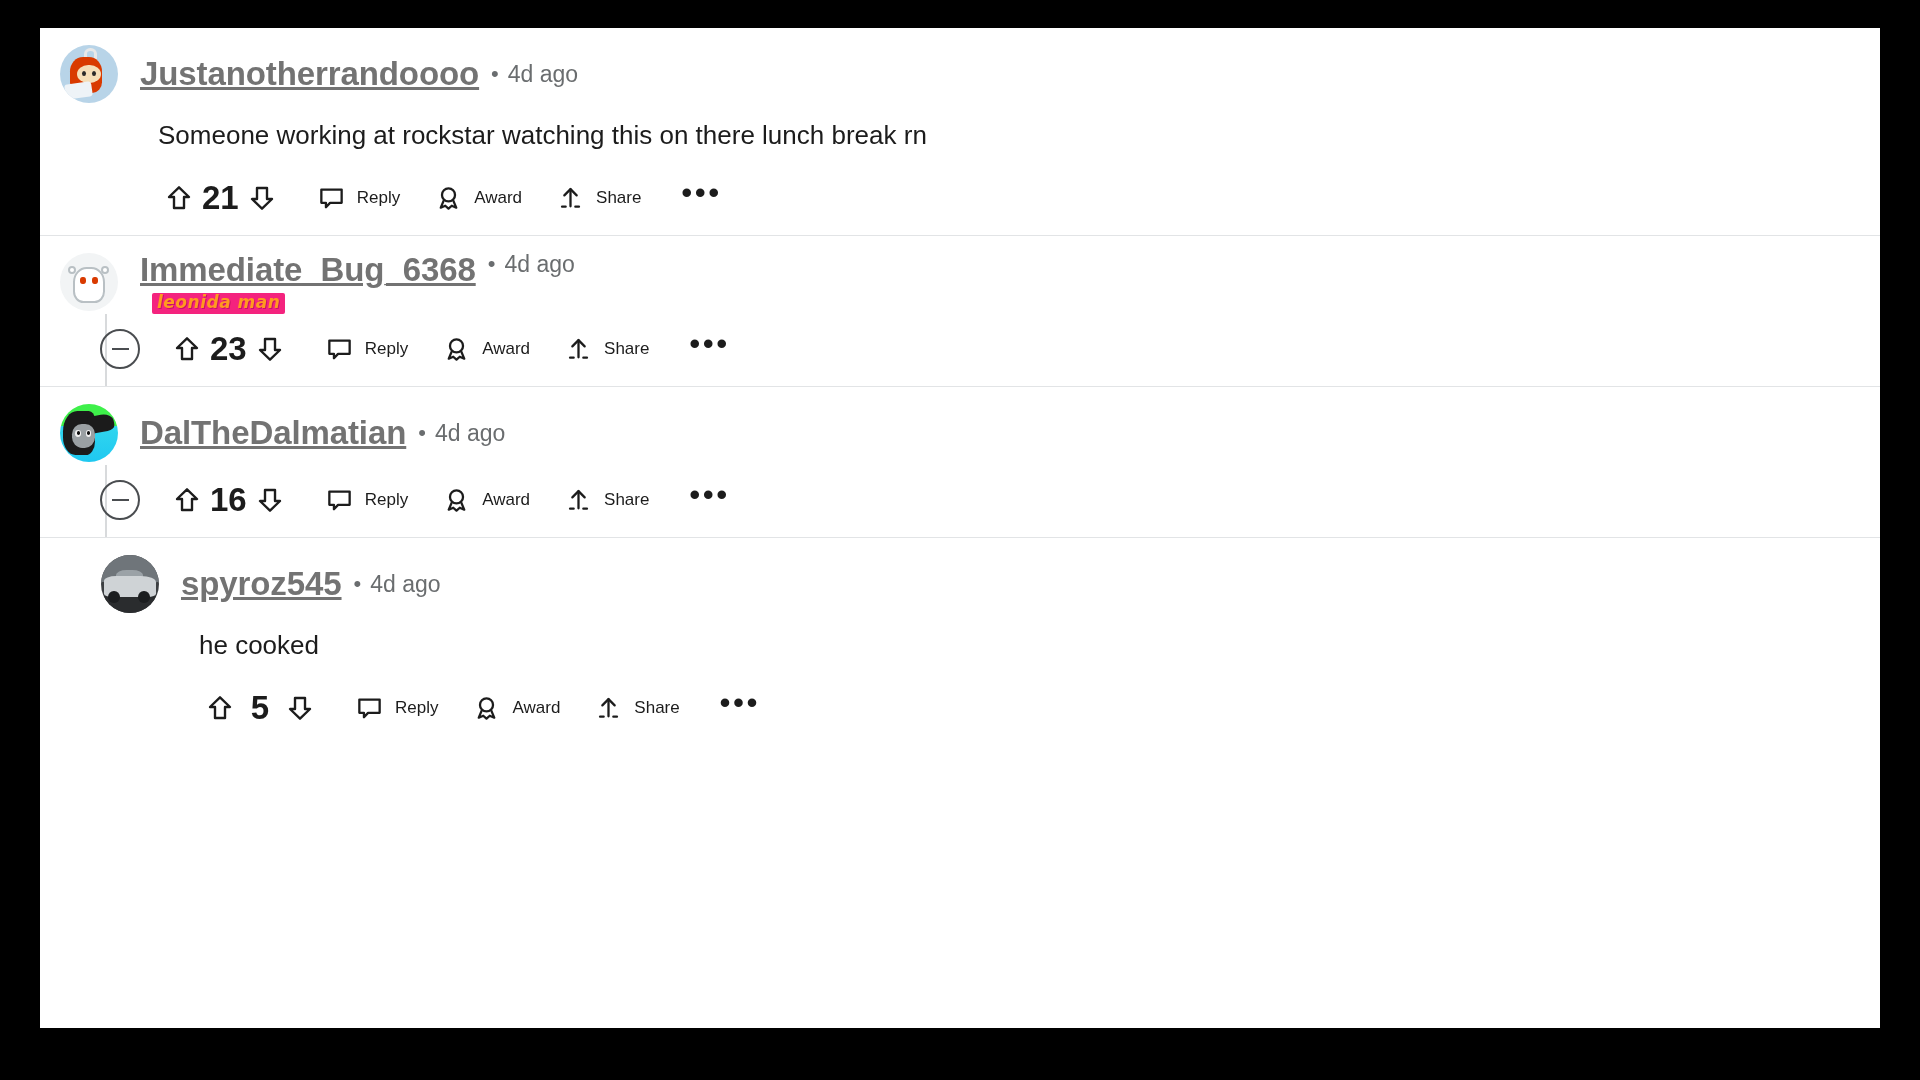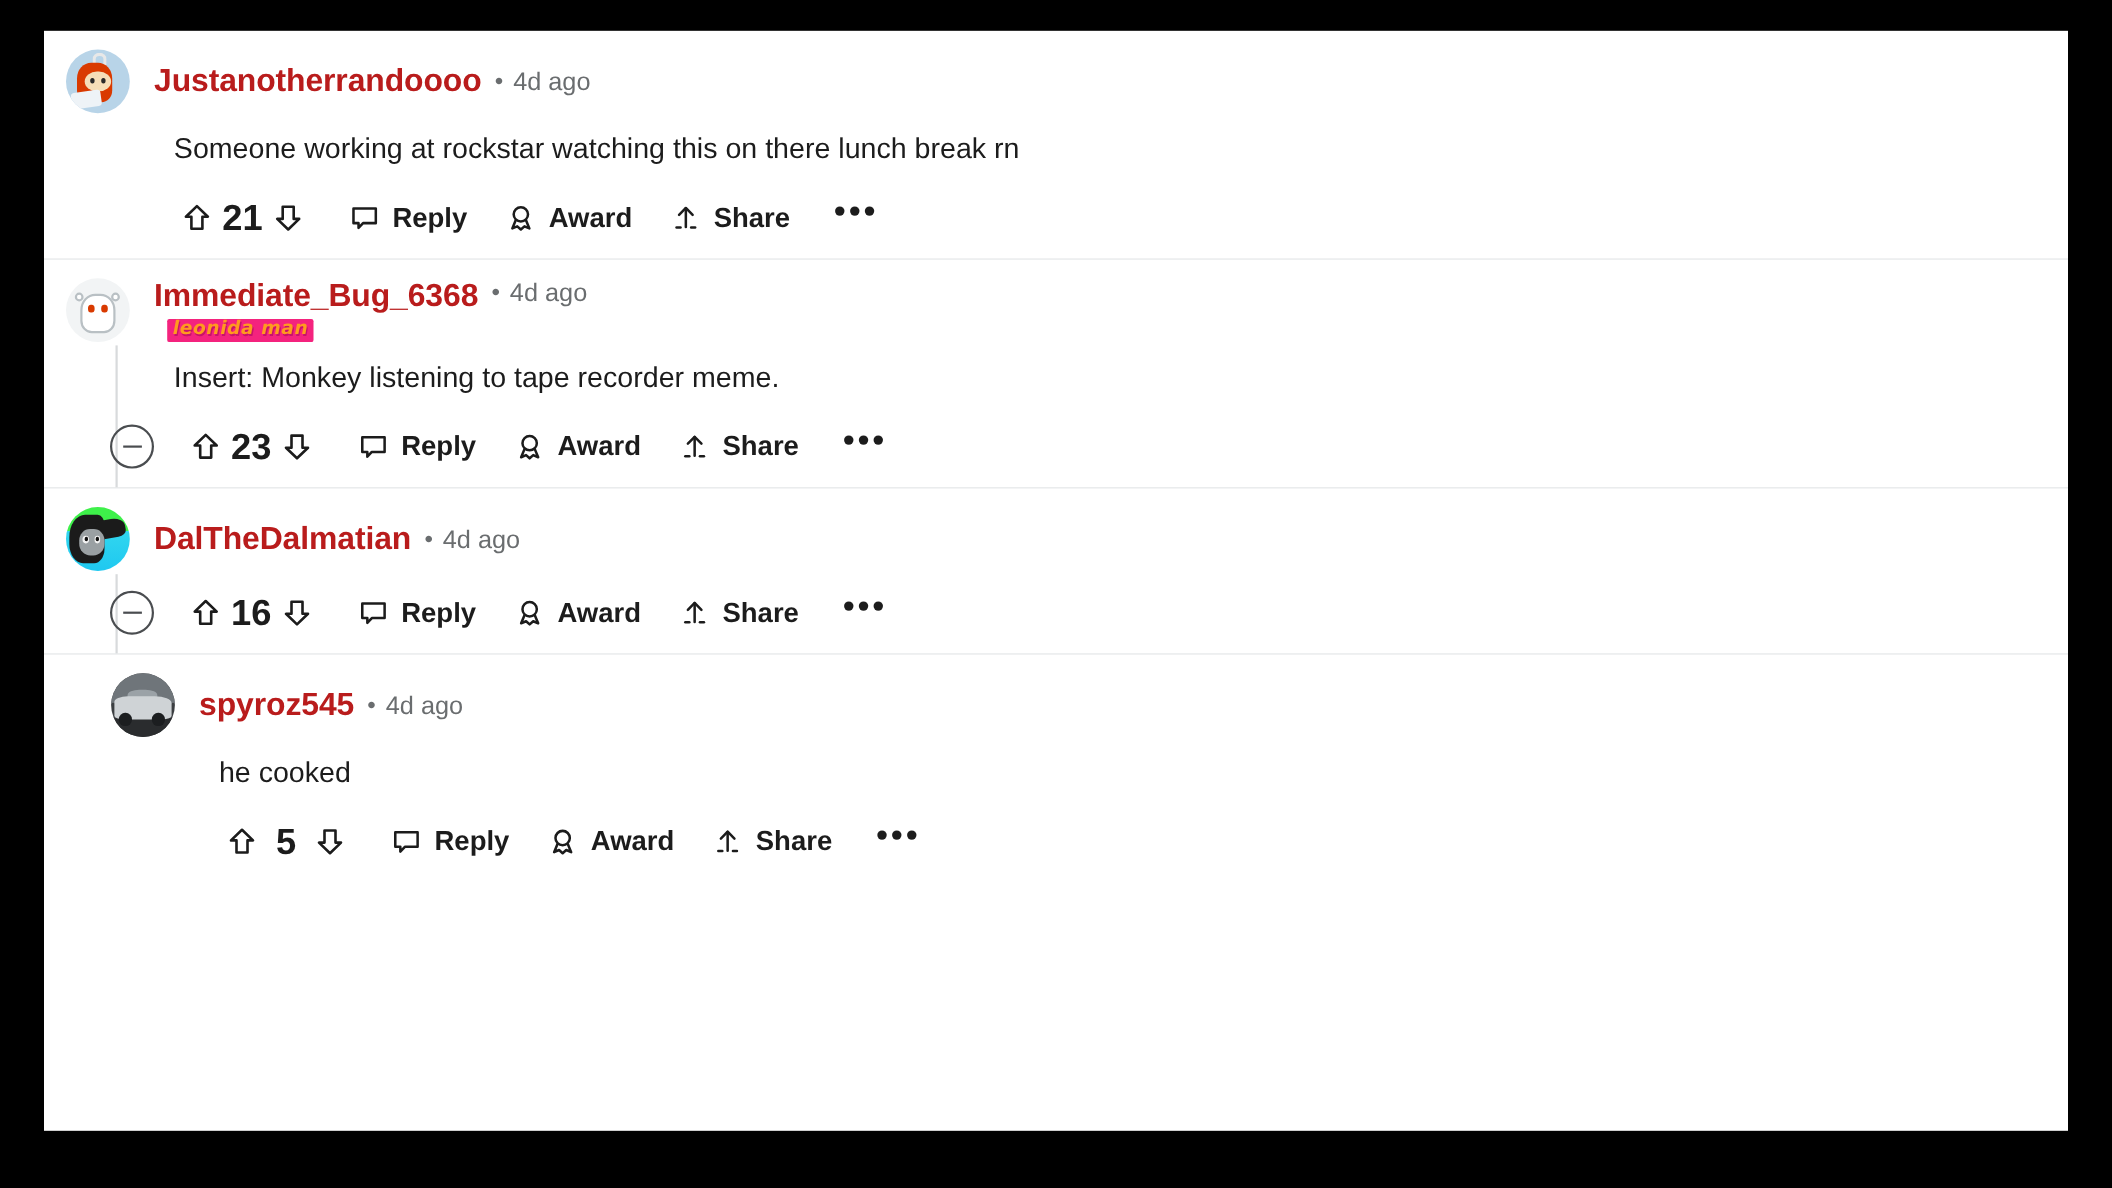--- a/index.html
+++ b/index.html
@@ -173,25 +173,26 @@
     background: #9ba2a7; border-radius: 40% 40% 6% 6%;
   }
   .av-car .wheel-l, .av-car .wheel-r {
     position: absolute; top: 62%; width: 20%; height: 20%;
     background: #1c1e20; border-radius: 50%;
   }
   .av-car .wheel-l { left: 12%; }
   .av-car .wheel-r { left: 64%; }
 
   .username {
-    font-size: 29px;
+    font-size: 33px;
     font-weight: bold;
-    color: #b91c1c;
+    color: #737373;
     margin-left: 22px;
     letter-spacing: -0.1px;
+    text-decoration: underline;
   }
 
   .dot-sep {
     color: #6a6d6f;
     font-size: 22px;
     margin: 0 9px 0 12px;
   }
 
   .timestamp {
     font-size: 23px;
@@ -272,22 +273,22 @@
     text-align: center;
     margin: 0 2px;
   }
 
   .act {
     display: flex; align-items: center;
     margin-left: 34px;
     gap: 11px;
   }
   .act-label {
-    font-size: 25px;
-    font-weight: bold;
+    font-size: 17px;
+    font-weight: normal;
     color: #1c1c1c;
   }
 
   .ellipsis {
     margin-left: 40px;
     font-size: 30px;
     font-weight: bold;
     color: #1c1c1c;
     letter-spacing: 3px;
     line-height: 0.6;
@@ -389,21 +390,20 @@
           <div class="head-stack">
             <div style="display:flex;align-items:flex-start;">
               <span class="username">Immediate_Bug_6368</span>
               <span class="dot-sep">•</span>
               <span class="timestamp">4d ago</span>
             </div>
             <span class="flair">Leonida man</span>
           </div>
         </div>
 
-        <div class="body-text">Insert: Monkey listening to tape recorder meme.</div>
 
         <div class="actions with-collapse">
           <div class="collapse-btn">
             <div class="bar"></div>
           </div>
           <div class="vote-group">
             <div class="icon-btn">
               <svg width="30" height="30" viewBox="0 0 24 24" fill="none" stroke="#1c1c1c" stroke-width="1.9" stroke-linejoin="round">
                 <path d="M12 3.5 L20 11.2 H16 V20 H8 V11.2 H4 Z"></path>
               </svg>

